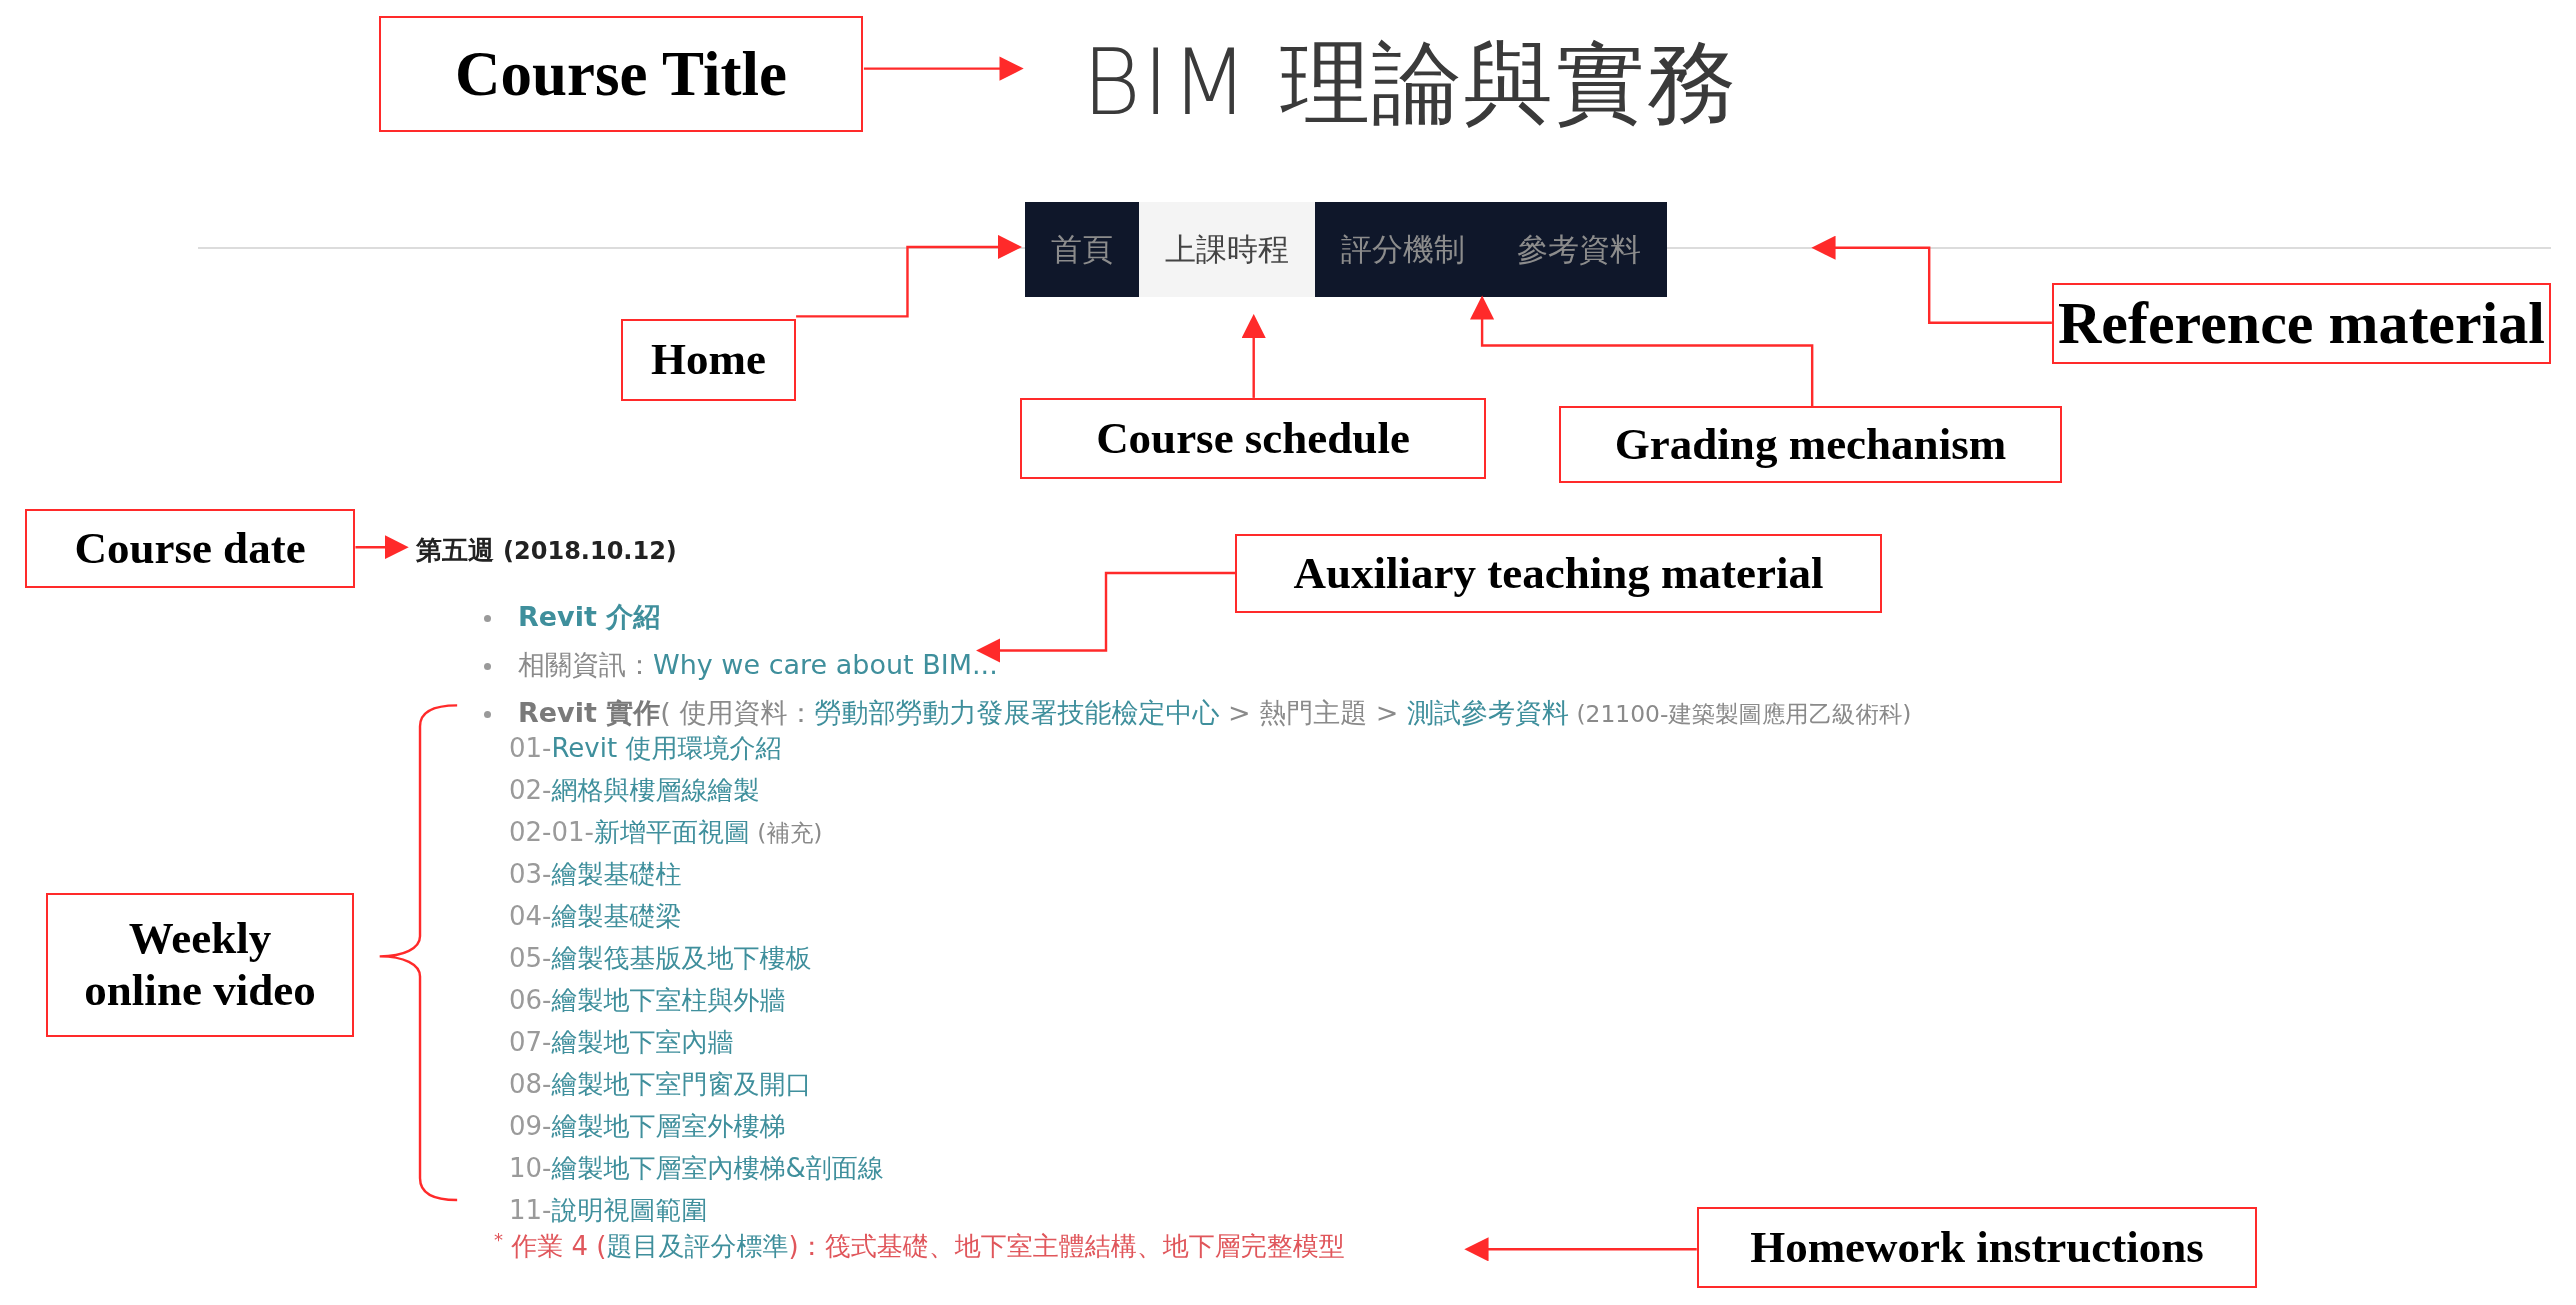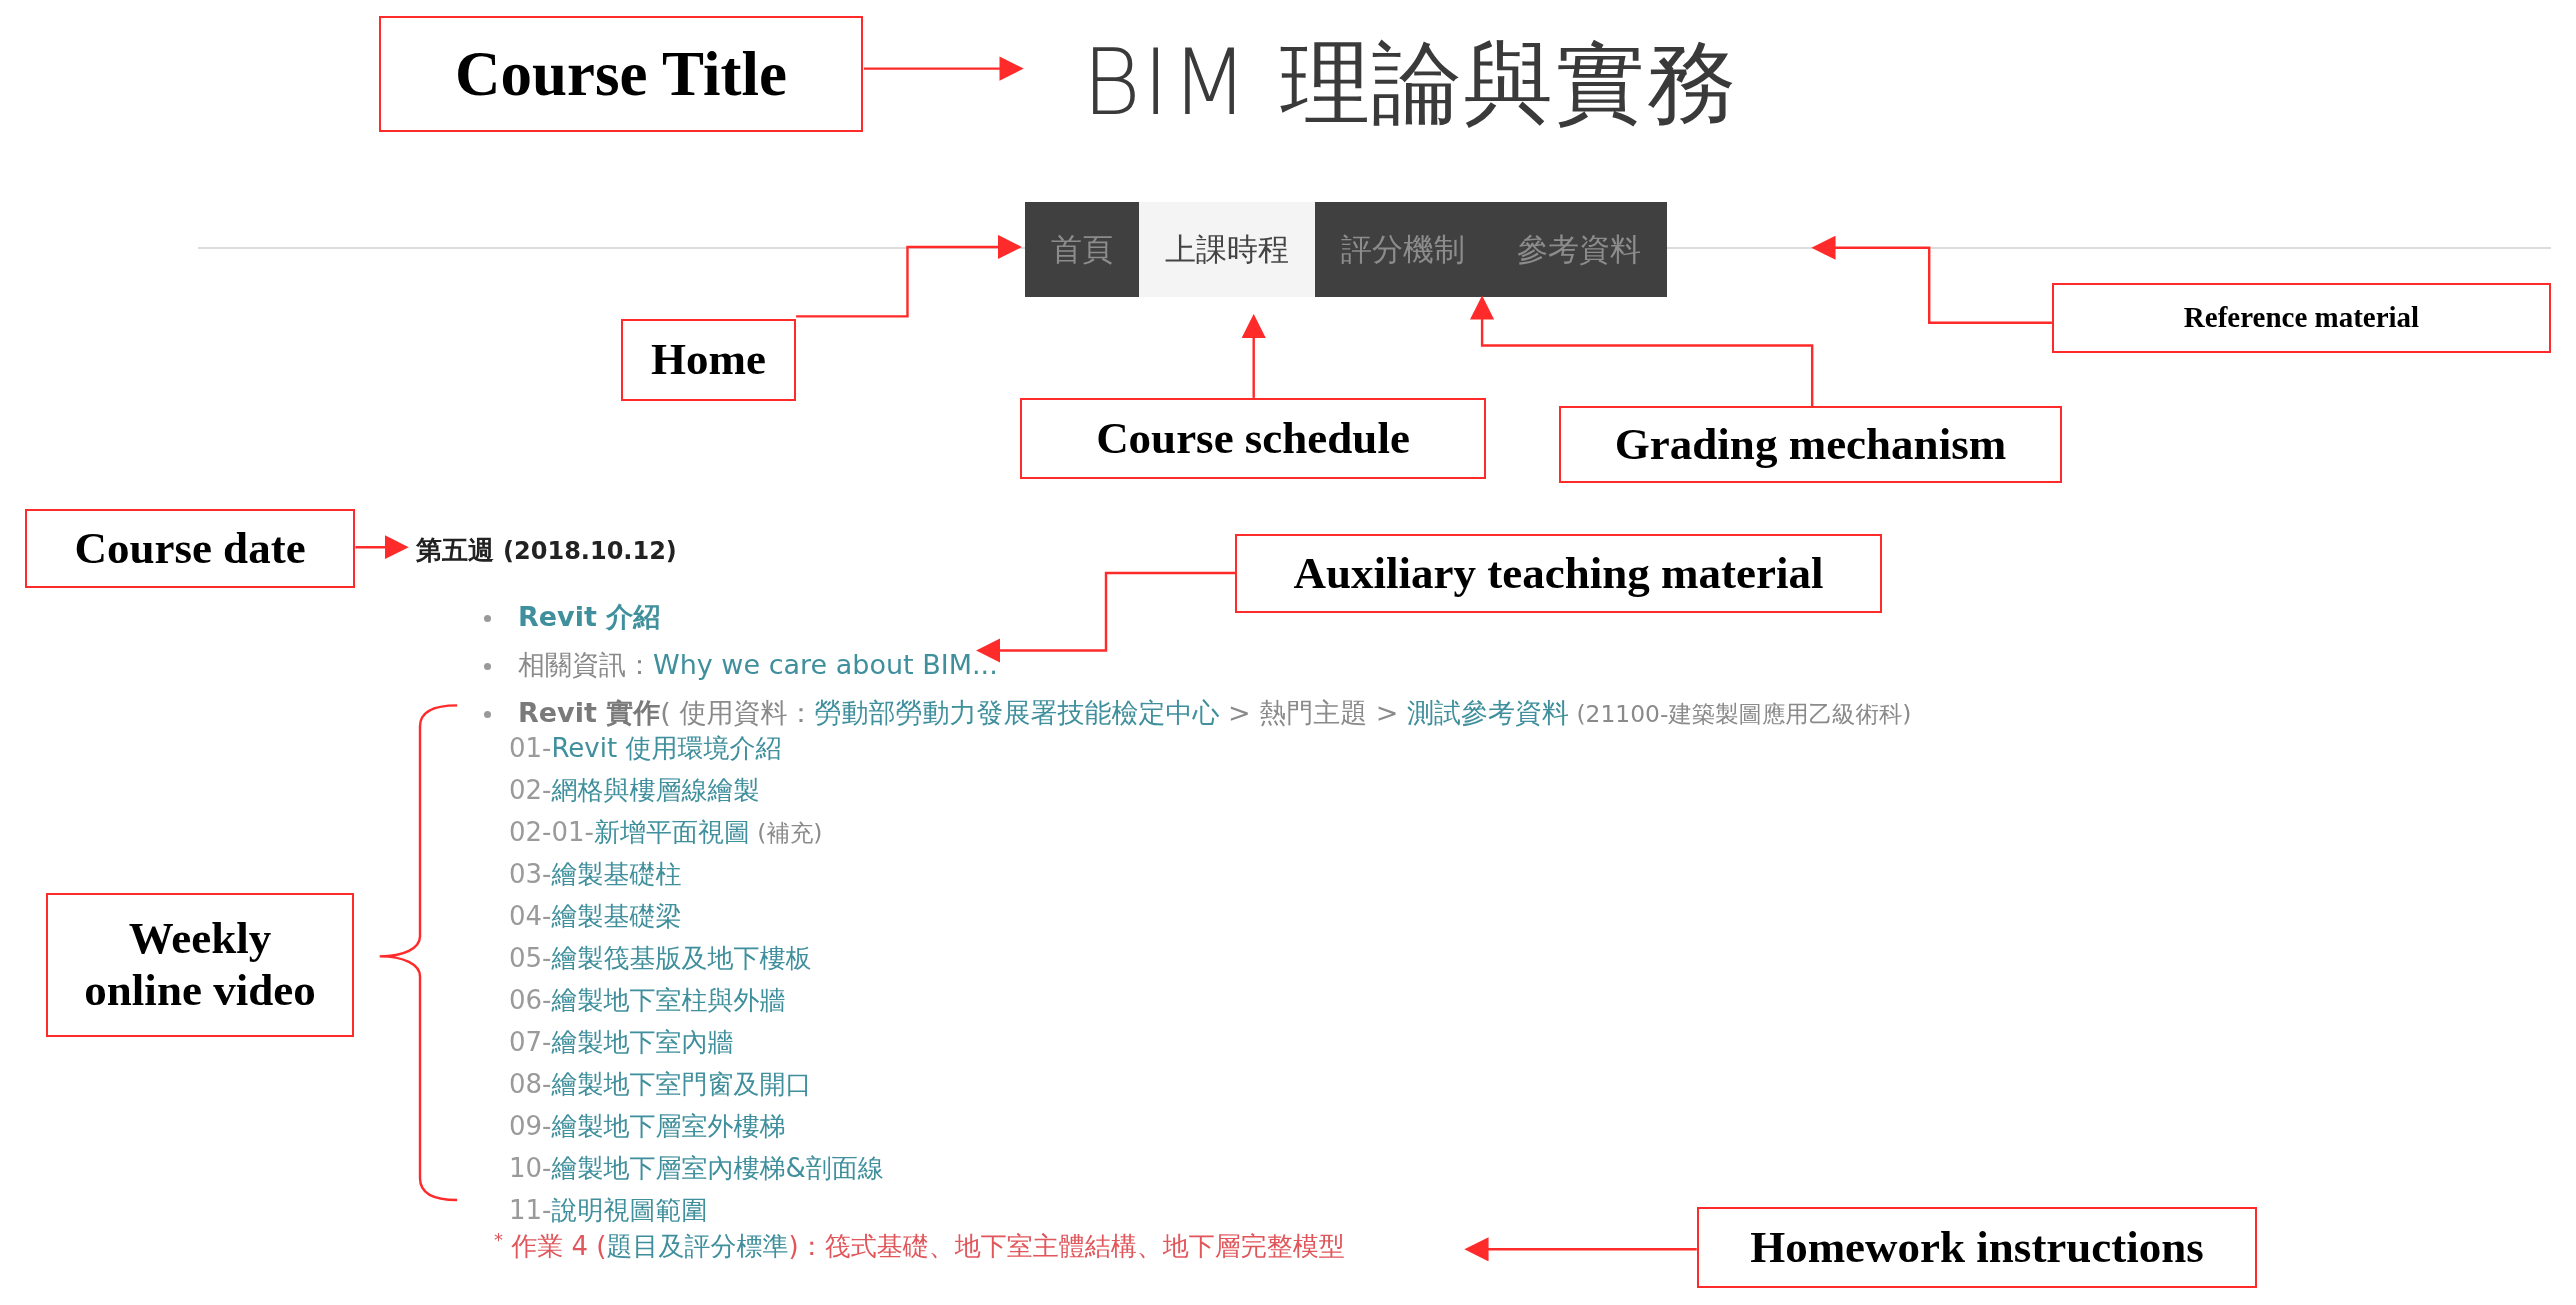--- a/index.html
+++ b/index.html
@@ -1,21 +1,21 @@
 <!DOCTYPE html>
 <html style="font-size:13px"><head>
 <meta charset="utf-8">
 <style>
   html, body { margin: 0; padding: 0; background: #ffffff; }
   body { width: 2576px; height: 1305px; position: relative; overflow: hidden; font-family: "DejaVu Sans", "Liberation Sans", sans-serif; }
   
   .site-title { position: absolute; left: 1082px; top: 22.6px; font-size: 90px; color: #3a3a3a; font-weight: 300; letter-spacing: 1.6px; white-space: nowrap; font-family: "DejaVu Sans", sans-serif; }
   .nav-line { position: absolute; left: 198px; top: 247px; width: 2353px; height: 2.4px; background: #dcdcdc; }
   .nav { position: absolute; left: 1025px; top: 202px; height: 95px; display: flex; align-items: center; }
-  .nav-item { height: 95px; display: flex; align-items: center; padding: 0 26px; font-size: 31px; color: #8c8c8c; background: #404040; white-space: nowrap; cursor: pointer; }
+  .nav-item { height: 95px; display: flex; align-items: center; padding: 0 26px; font-size: 31px; color: #8c8c8c; background: #0f172a; white-space: nowrap; cursor: pointer; }
   .nav-item.active { background: #f4f4f4; color: #444444; }
   .week-title { position: absolute; left: 416px; top: 533px; font-size: 26px; font-weight: bold; color: #222222; white-space: nowrap; }
   .week-title .date { font-weight: bold; font-size: 24px; }
   .bullets { position: absolute; left: 467px; top: 581px; margin: 12px; padding: 0; list-style: none; }
   .bullets li { position: relative; height: 48px; line-height: 48px; font-size: 27px; color: #8a8a8a; white-space: nowrap; padding-left: 39px; }
   .bullets li::before { content: ""; position: absolute; left: 4.8px; top: 22px; width: 7.3px; height: 7.3px; border-radius: 50%; background: #9a9a9a; }
   .teal { color: #3f8f9c; }
   .teal-bold { color: #3f8f9c; font-weight: bold; }
   .gray-bold { color: #7a7a7a; font-weight: bold; }
   .small-gray { color: #8a8a8a; font-size: 23.4px; }
@@ -105,21 +105,21 @@
     <path d="M566 874 C540 874 520 880 520 900 L520 1160 C520 1175 500 1185 470 1185 C500 1185 520 1195 520 1210 L520 1460 C520 1480 540 1487 566 1487"></path>
 
     <path d="M2102 1548 L1820 1548" marker-end="url(#ah)"></path>
   </g>
 </svg>
 
 <div class="ann" style="left:379px; top:16px; width:484px; height:116px; font-size:63px;">Course Title</div>
 <div class="ann" style="left:621px; top:275px; width:175px; height:82px; font-size:45px;margin-top:44px;">Home</div>
 <div class="ann" style="left:1020px; top:398px; width:466px; height:81px; font-size:45px;">Course schedule</div>
 <div class="ann" style="left:1559px; top:406px; width:503px; height:77px; font-size:45px;">Grading mechanism</div>
-<div class="ann" style="left:2052px; top:283px; width:499px; height:70px; font-size:29px;">Reference material</div>
+<div class="ann" style="left:2052px; top:283px; width:499px; height:81px; font-size:60px;">Reference material</div>
 <div class="ann" style="left:25px; top:509px; width:330px; height:79px; font-size:45px;">Course date</div>
 <div class="ann" style="left:1235px; top:534px; width:647px; height:79px; font-size:45px;">Auxiliary teaching material</div>
 <div class="ann" style="left:46px; top:893px; width:308px; height:144px; font-size:45px; flex-direction:column;">
   <span>Weekly</span>
   <span>online video</span>
 </div>
 <div class="ann" style="left:1697px; top:1207px; width:560px; height:81px; font-size:45px;">Homework instructions</div>
 
 
 </body></html>

